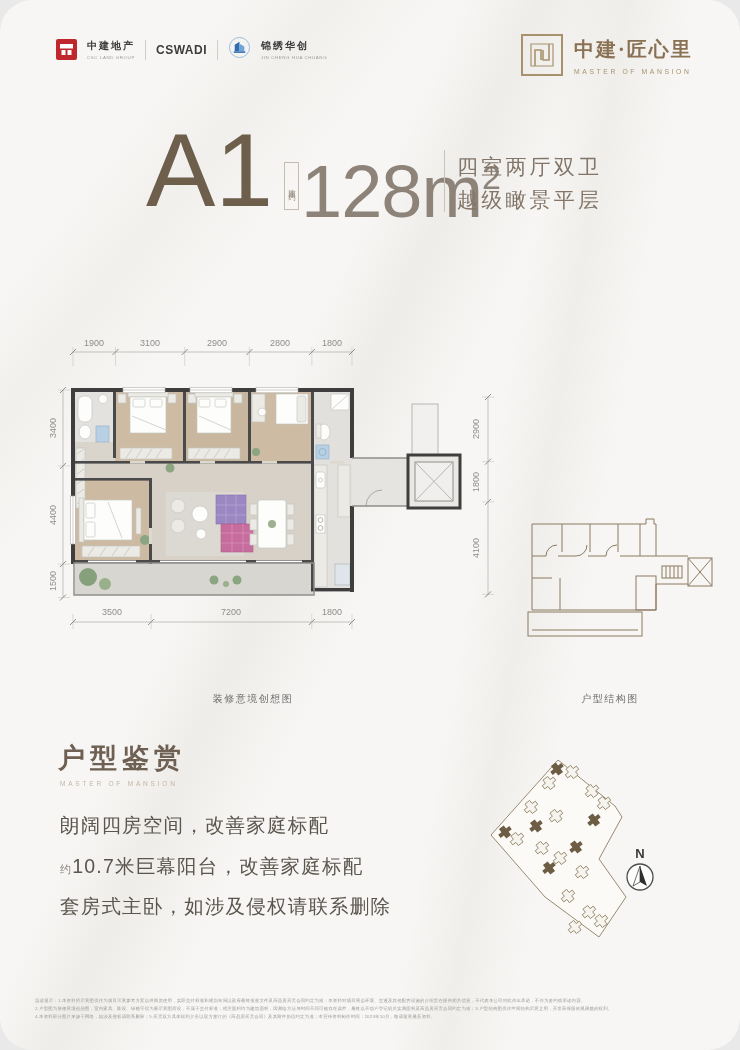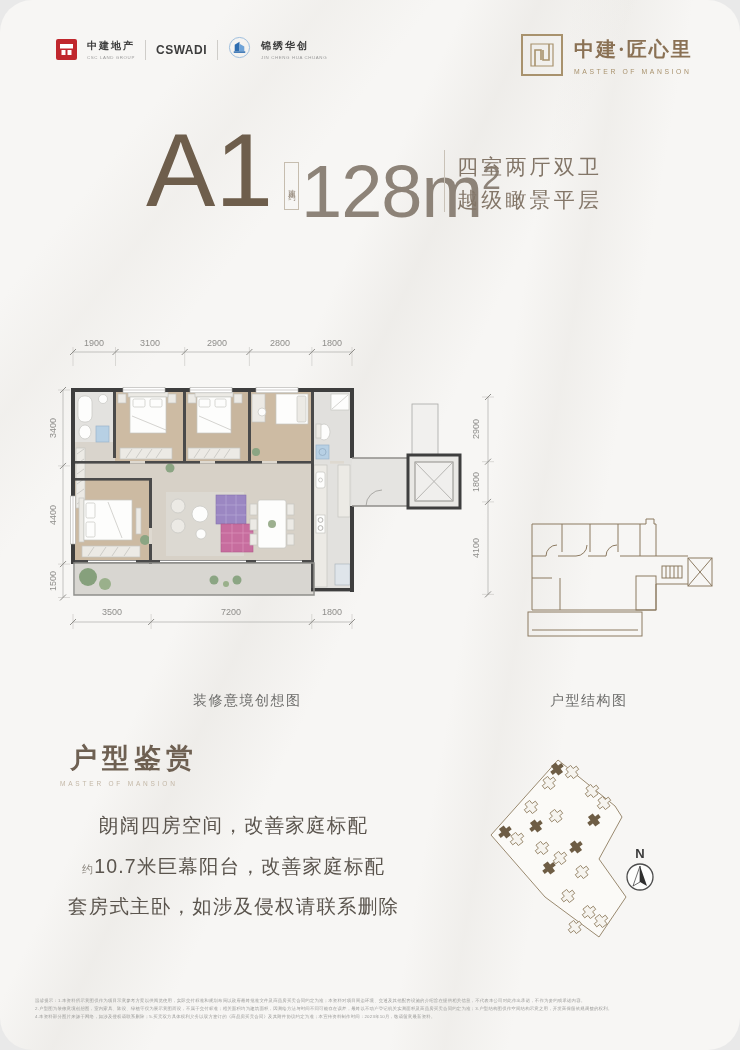--- a/index.html
+++ b/index.html
@@ -30,26 +30,26 @@
   .area-box{position:absolute;left:284px;top:162px;width:13px;height:46px;border:1px solid #c6bdaf;
     writing-mode:vertical-rl;text-orientation:upright;font-size:7.5px;letter-spacing:2px;color:#9c9184;
     display:flex;align-items:center;justify-content:center;}
   .area{position:absolute;left:301px;top:140px;font-size:74px;line-height:74px;color:#8d8378;letter-spacing:-1px;text-align:center;}
   .area sup{font-size:34px;vertical-align:28px;letter-spacing:0;}
   .tdiv{position:absolute;left:444px;top:150px;width:1px;height:62px;background:#c9c2b7;}
   .taglines{position:absolute;left:457px;top:150px;}
   .taglines div{font-size:21px;letter-spacing:3.2px;color:#837668;line-height:33px;white-space:nowrap;}
 
   
-  .cap{position:absolute;font-size:14px;letter-spacing:1.5px;color:#6d6d6b;text-align:left;width:120px;}
+  .cap{position:absolute;font-size:10px;letter-spacing:1.5px;color:#6d6d6b;text-align:center;width:120px;}
 
   
-  .app-title{position:absolute;left:58px;top:740px;font-size:27px;font-weight:bold;letter-spacing:5px;color:#6e6052;margin-left:12px;}
+  .app-title{position:absolute;left:58px;top:740px;font-size:27px;font-weight:bold;letter-spacing:5px;color:#6e6052;}
   .app-sub{position:absolute;left:60px;top:780px;font-size:6.5px;letter-spacing:2.8px;color:#c3b7a6;}
-  .app-lines{position:absolute;left:68px;top:812px;font-size:19.5px;color:#5b554e;letter-spacing:1.2px;text-align:center;}
+  .app-lines{position:absolute;left:60px;top:812px;font-size:19.5px;color:#5b554e;letter-spacing:1.2px;}
   .app-lines .row{margin-bottom:13.5px;white-space:nowrap;}
   .app-lines .small{font-size:11px;color:#8d8880;}
 
   
   svg text{font-family:"Liberation Sans",sans-serif;}
   .dim-line{stroke:#aeada9;stroke-width:.7;}
   .dim-ext{stroke:#c6c5c1;stroke-width:.6;}
   .dim-slash{stroke:#8f8e8a;stroke-width:1;}
   .dim-t{font-size:9px;fill:#8f8e8b;}
   .wallD{fill:#3e3e3e;}

